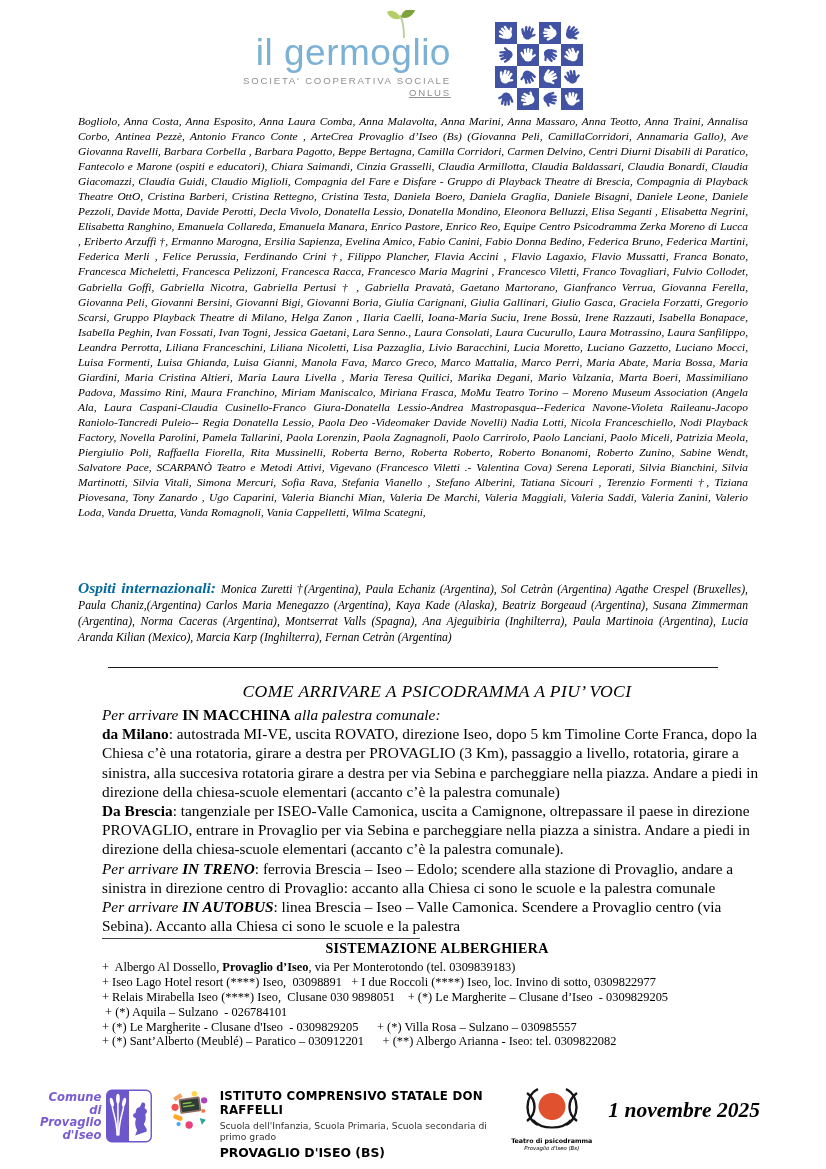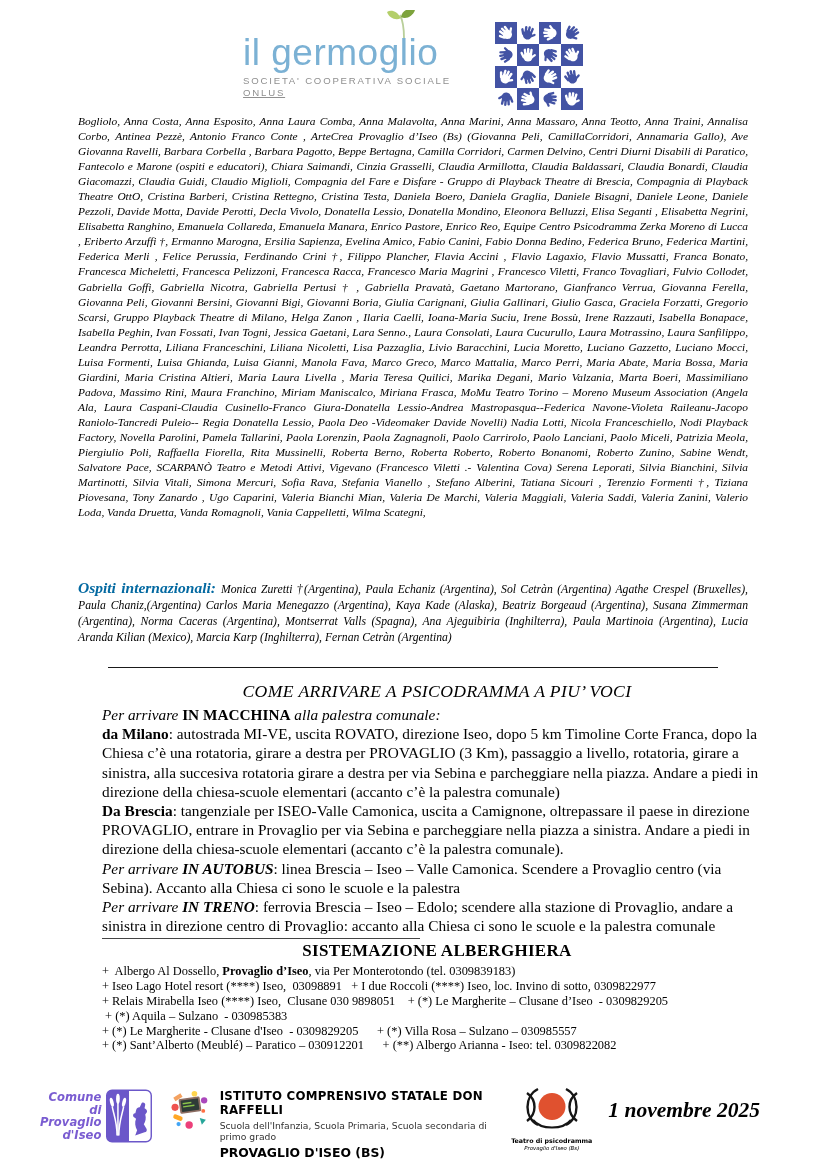--- a/index.html
+++ b/index.html
@@ -3,42 +3,42 @@
 <meta charset="utf-8">
 <style>
   * { margin:0; padding:0; box-sizing:border-box; }
   html,body { background:#fff; }
   body {
     width:826px; height:1169px; position:relative; overflow:hidden;
     font-family:"Liberation Serif", serif; color:#000;
   }
   
   .header { position:absolute; top:22px; left:0; width:100%; display:flex; justify-content:center; align-items:flex-start; gap:44px; }
-  .brand { position:relative; padding-top:12px; text-align:left; }
+  .brand { position:relative; padding-top:12px; text-align:right; }
   .brand-name { font-family:"Liberation Sans", sans-serif; font-size:37px; color:#7bb1d4; letter-spacing:0.5px; line-height:1; }
   .brand-leaf { position:absolute; top:-12px; right:30px; }
   .brand-tag { font-family:"Liberation Sans", sans-serif; font-size:9.6px; color:#8f8f8f; letter-spacing:1.8px; margin-top:4px; }
   .brand-tag2 { font-family:"Liberation Sans", sans-serif; font-size:9.6px; color:#8f8f8f; letter-spacing:1.8px; margin-top:1px;text-decoration:underline; }
   
   .participants { position:absolute; top:114px; left:78px; width:670px;
     font-style:italic; font-size:11.4px; line-height:15.05px; text-align:justify; }
   
   .intl { position:absolute; top:580px; left:78px; width:670px;
     font-style:italic; font-size:11.7px; line-height:16.1px; text-align:justify; }
   .intl-label { font-weight:bold; font-size:15.5px; color:#0369a1; margin-right:5px; }
   .sep1 { position:absolute; top:667px; left:108px; width:610px; border-top:1.7px solid #1a1a1a; }
   
   .lower { position:absolute; top:681px; left:78px; width:670px;margin-left:24px; }
   .arrive-title { text-align:center; font-style:italic; font-size:17.6px; letter-spacing:0.4px; margin-bottom:3px; }
   .dir { font-size:15.3px; line-height:19.2px; }
   .it { font-style:italic; }
   .b  { font-weight:bold; }
   .bi { font-weight:bold; font-style:italic; }
   .sep2 { border-top:1px solid #444; width:318px; margin:3px 0 2px; }
-  .hotels-title { text-align:center; font-weight:bold; font-size:17px; margin:1px 0 3px; letter-spacing:0.3px; }
+  .hotels-title { text-align:center; font-weight:bold; font-size:14px; margin:1px 0 3px; letter-spacing:0.3px; }
   .hline { font-size:12.4px; line-height:14.8px; white-space:pre-wrap; }
   
   .footer { position:absolute; top:1086px; left:40px; right:28px; display:flex; align-items:flex-start; }
   .comune-text { font-family:"DejaVu Sans", sans-serif; font-weight:bold; font-size:11.6px; line-height:12.6px;
     color:#7a5cd1; text-align:right; margin-top:5px;font-style:italic; }
   .comune-shield { margin-left:5px; }
   .school { display:flex; margin-left:16px; }
   .school-text { margin-left:9px; font-family:"DejaVu Sans", sans-serif; padding-top:3px; }
   .s1 { font-weight:bold; font-size:11.8px; letter-spacing:0.2px; }
   .s2 { font-size:9.2px; color:#333; margin-top:3px; }
@@ -112,31 +112,31 @@
 
 <div class="lower">
   <div class="arrive-title">COME ARRIVARE A PSICODRAMMA A PIU’ VOCI</div>
 
   <p class="dir"><span class="it">Per arrivare </span><span class="b">IN MACCHINA</span><span class="it"> alla palestra comunale:</span></p>
 
   <p class="dir"><span class="b">da Milano</span><span>: autostrada MI-VE, uscita ROVATO, direzione Iseo, dopo 5 km Timoline Corte Franca, dopo la Chiesa c’è una rotatoria, girare a destra per PROVAGLIO (3 Km), passaggio a livello, rotatoria, girare a sinistra, alla succesiva rotatoria girare a destra per via Sebina e parcheggiare nella piazza. Andare a piedi in direzione della chiesa-scuole elementari (accanto c’è la palestra comunale)</span></p>
 
   <p class="dir"><span class="b">Da Brescia</span><span>: tangenziale per ISEO-Valle Camonica, uscita a Camignone, oltrepassare il paese in direzione PROVAGLIO, entrare in Provaglio per via Sebina e parcheggiare nella piazza a sinistra. Andare a piedi in direzione della chiesa-scuole elementari (accanto c’è la palestra comunale).</span></p>
 
+  <p class="dir"><span class="it">Per arrivare </span><span class="bi">IN TRENO</span><span>: ferrovia Brescia – Iseo – Edolo; scendere alla stazione di Provaglio, andare a sinistra in direzione centro di Provaglio: accanto alla Chiesa ci sono le scuole e la palestra comunale</span></p>
+
   <p class="dir"><span class="it">Per arrivare </span><span class="bi">IN AUTOBUS</span><span>: linea Brescia – Iseo – Valle Camonica. Scendere a Provaglio centro (via Sebina). Accanto alla Chiesa ci sono le scuole e la palestra</span></p>
-
-  <p class="dir"><span class="it">Per arrivare </span><span class="bi">IN TRENO</span><span>: ferrovia Brescia – Iseo – Edolo; scendere alla stazione di Provaglio, andare a sinistra in direzione centro di Provaglio: accanto alla Chiesa ci sono le scuole e la palestra comunale</span></p>
 
   <div class="sep2"></div>
 
   <div class="hotels-title">SISTEMAZIONE ALBERGHIERA</div>
   <div class="hline"><span>+  Albergo Al Dossello, </span><span class="b">Provaglio d’Iseo</span><span>, via Per Monterotondo (tel. 0309839183)</span></div>
   <div class="hline">+ Iseo Lago Hotel resort (****) Iseo,  03098891   + I due Roccoli (****) Iseo, loc. Invino di sotto, 0309822977</div>
   <div class="hline">+ Relais Mirabella Iseo (****) Iseo,  Clusane 030 9898051    + (*) Le Margherite – Clusane d’Iseo  - 0309829205</div>
-  <div class="hline"> + (*) Aquila – Sulzano  - 030985383</div>
+  <div class="hline"> + (*) Aquila – Sulzano  - 026784101</div>
   <div class="hline">+ (*) Le Margherite - Clusane d'Iseo  - 0309829205      + (*) Villa Rosa – Sulzano – 030985557</div>
   <div class="hline">+ (*) Sant’Alberto (Meublé) – Paratico – 030912201      + (**) Albergo Arianna - Iseo: tel. 0309822082</div>
 </div>
 
 <div class="footer">
   <div class="comune-text">
     <div>Comune di</div>
     <div>Provaglio</div>
     <div>d'Iseo</div>
   </div>

